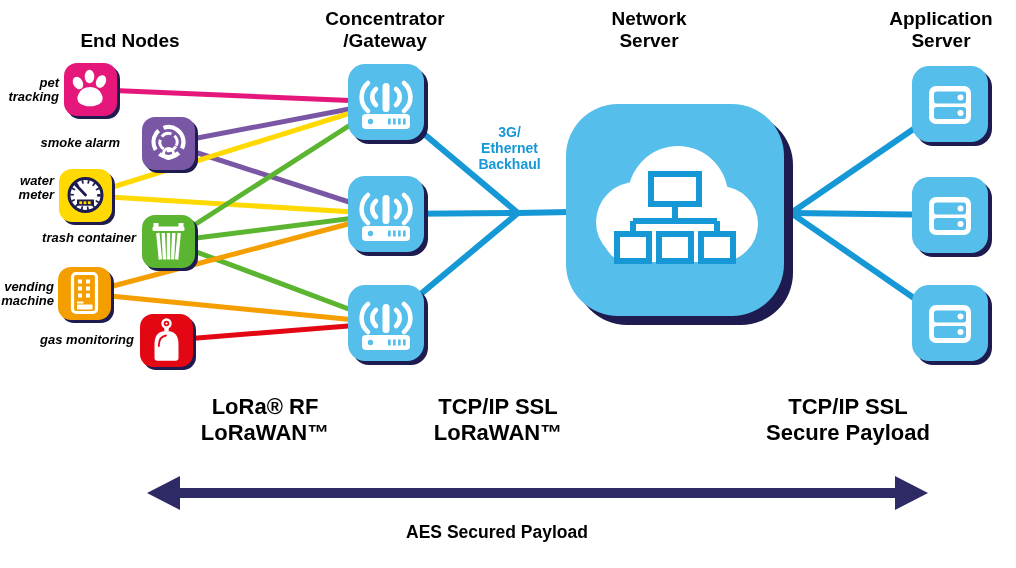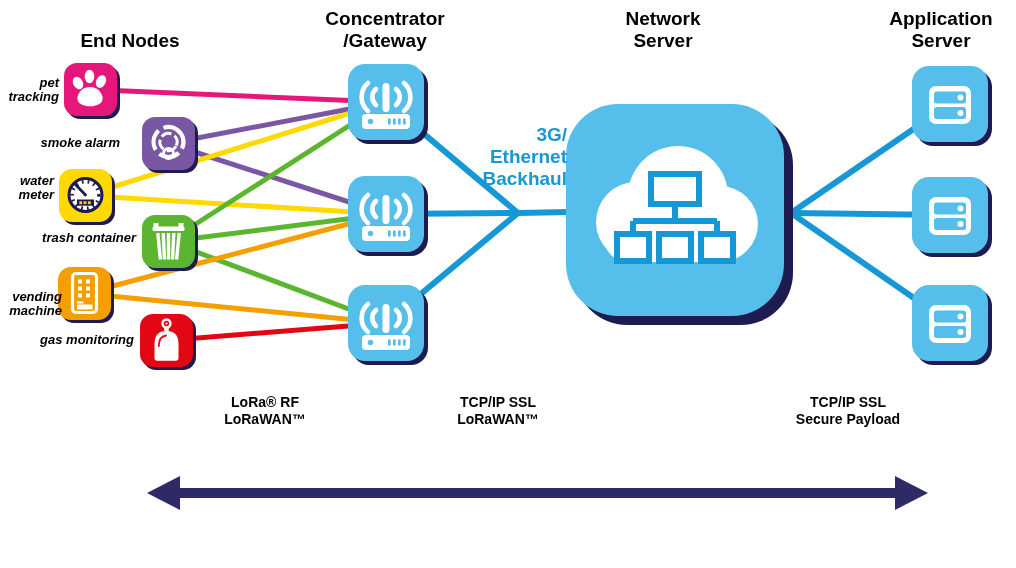--- a/index.html
+++ b/index.html
@@ -10,22 +10,22 @@
   .node svg{display:block;width:100%;height:100%;}
   .gw,.as{width:76px;height:76px;border-radius:17px;background:var(--icon_blue);box-shadow:4px 4px 0 #1d1b4f;}
   .ns{width:218px;height:212px;border-radius:52px;background:var(--icon_blue);box-shadow:9px 9px 0 #1d1b4f;}
   .small{width:53px;height:53px;}
   .bg-pink{background:var(--pink);} .bg-purple{background:var(--purple);}
   .bg-yellow{background:var(--yellow);} .bg-green{background:var(--green);}
   .bg-orange{background:var(--orange);} .bg-red{background:var(--red);}
   .lbl{position:absolute;z-index:3;white-space:pre-line;line-height:1.1;}
   .hdr{font-size:19px;text-align:center;line-height:1.15;}
   .nlbl{font-size:13px;text-align:right;line-height:1.08;font-style:italic;}
-  .blbl{font-size:14px;text-align:center;line-height:1.18;}
-  .backhaul{font-size:19px;text-align:right;line-height:1.15;color:var(--line_blue);}
+  .blbl{font-size:22px;text-align:center;line-height:1.18;}
+  .backhaul{font-size:14px;text-align:center;line-height:1.15;color:var(--line_blue);}
   .hub{position:absolute;width:0;height:0;}
   .arrow-shaft{position:absolute;left:178px;top:488px;width:720px;height:10px;background:var(--arrow_navy);z-index:2;}
   .arrow-head{position:absolute;top:476px;width:0;height:0;z-index:2;
               border-top:17px solid transparent;border-bottom:17px solid transparent;}
   .arrow-head.left{left:147px;border-right:33px solid var(--arrow_navy);}
   .arrow-head.right{left:895px;border-left:33px solid var(--arrow_navy);}
 </style>
 </head>
 <body>
 
@@ -48,32 +48,32 @@
       <line x1="386" y1="323" x2="518" y2="213" stroke="#1697d6" stroke-width="6"></line>
       <line x1="518" y1="213" x2="675" y2="210" stroke="#1697d6" stroke-width="6"></line>
       <line x1="791" y1="213" x2="950" y2="104" stroke="#1697d6" stroke-width="6"></line>
       <line x1="791" y1="213" x2="950" y2="215" stroke="#1697d6" stroke-width="6"></line>
       <line x1="791" y1="213" x2="950" y2="323" stroke="#1697d6" stroke-width="6"></line>
     </svg>
 
   <div class="lbl hdr" style="left:302px;top:8px;width:166px;">Concentrator
 /Gateway</div>
   <div class="lbl hdr" style="left:40px;top:30px;width:180px;">End Nodes</div>
-  <div class="lbl hdr" style="left:580px;top:8px;width:166px;">Network
+  <div class="lbl hdr" style="left:566px;top:8px;width:166px;">Network
 Server</div>
   <div class="lbl hdr" style="left:858px;top:8px;width:166px;">Application
 Server</div>
 
   <div class="lbl nlbl" style="left:2px;top:76px;width:57px;">pet
 tracking</div>
   <div class="lbl nlbl" style="left:0;top:136px;width:120px;">smoke alarm</div>
   <div class="lbl nlbl" style="left:2px;top:174px;width:52px;">water
 meter</div>
   <div class="lbl nlbl" style="left:10px;top:231px;width:126px;">trash container</div>
-  <div class="lbl nlbl" style="left:0px;top:290px;width:54px;margin-left:8px;">vending
+  <div class="lbl nlbl" style="left:0px;top:280px;width:54px;">vending
 machine</div>
   <div class="lbl nlbl" style="left:8px;top:333px;width:126px;text-align:right;">gas monitoring</div>
 
   <div class="node small bg-pink" style="left:64px;top:63px;">
     <svg viewBox="0 0 53 53">
       <ellipse cx="14" cy="20" rx="4.8" ry="6.6" fill="#fff" transform="rotate(-28 14 20)"></ellipse>
       <ellipse cx="25.5" cy="13.5" rx="4.8" ry="6.8" fill="#fff"></ellipse>
       <ellipse cx="37" cy="18.5" rx="4.8" ry="6.6" fill="#fff" transform="rotate(26 37 18.5)"></ellipse>
       <path d="M26 24 q8 0 11.5 7 q3 6.2 -1.5 9.4 q-4 2.8 -10 2.8 q-6 0 -10 -2.8 q-4.5 -3.2 -1.5 -9.4 q3.5 -7 11.5 -7 z" fill="#fff"></path>
     </svg>
@@ -239,14 +239,15 @@
   <div class="lbl blbl" style="left:183px;top:394px;width:164px;">LoRa® RF
 LoRaWAN™</div>
   <div class="lbl blbl" style="left:416px;top:394px;width:164px;">TCP/IP SSL
 LoRaWAN™</div>
   <div class="lbl blbl" style="left:763px;top:394px;width:170px;">TCP/IP SSL
 Secure Payload</div>
 
   <div class="arrow-shaft"></div>
   <div class="arrow-head left"></div>
   <div class="arrow-head right"></div>
+  <div class="lbl blbl" style="left:347px;top:522px;width:300px;font-size:17.5px;">AES Secured Payload</div>
 
 </div>
 
 </body></html>

